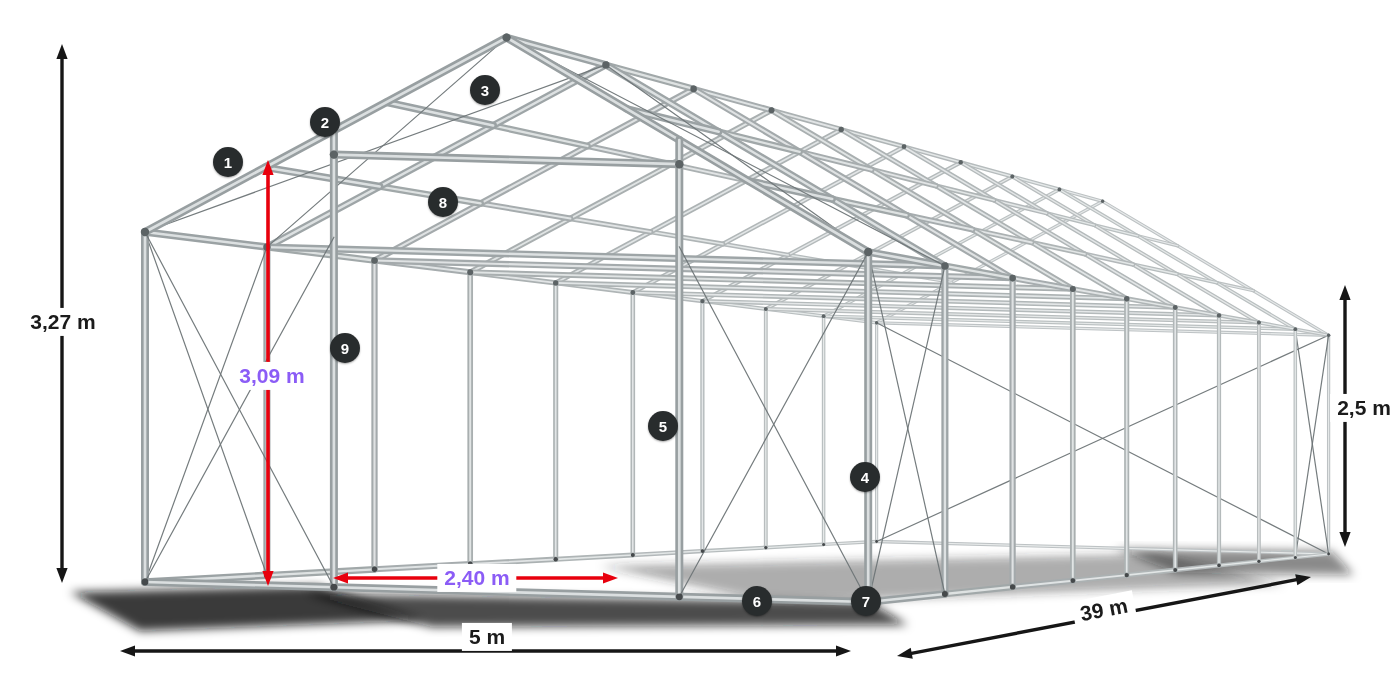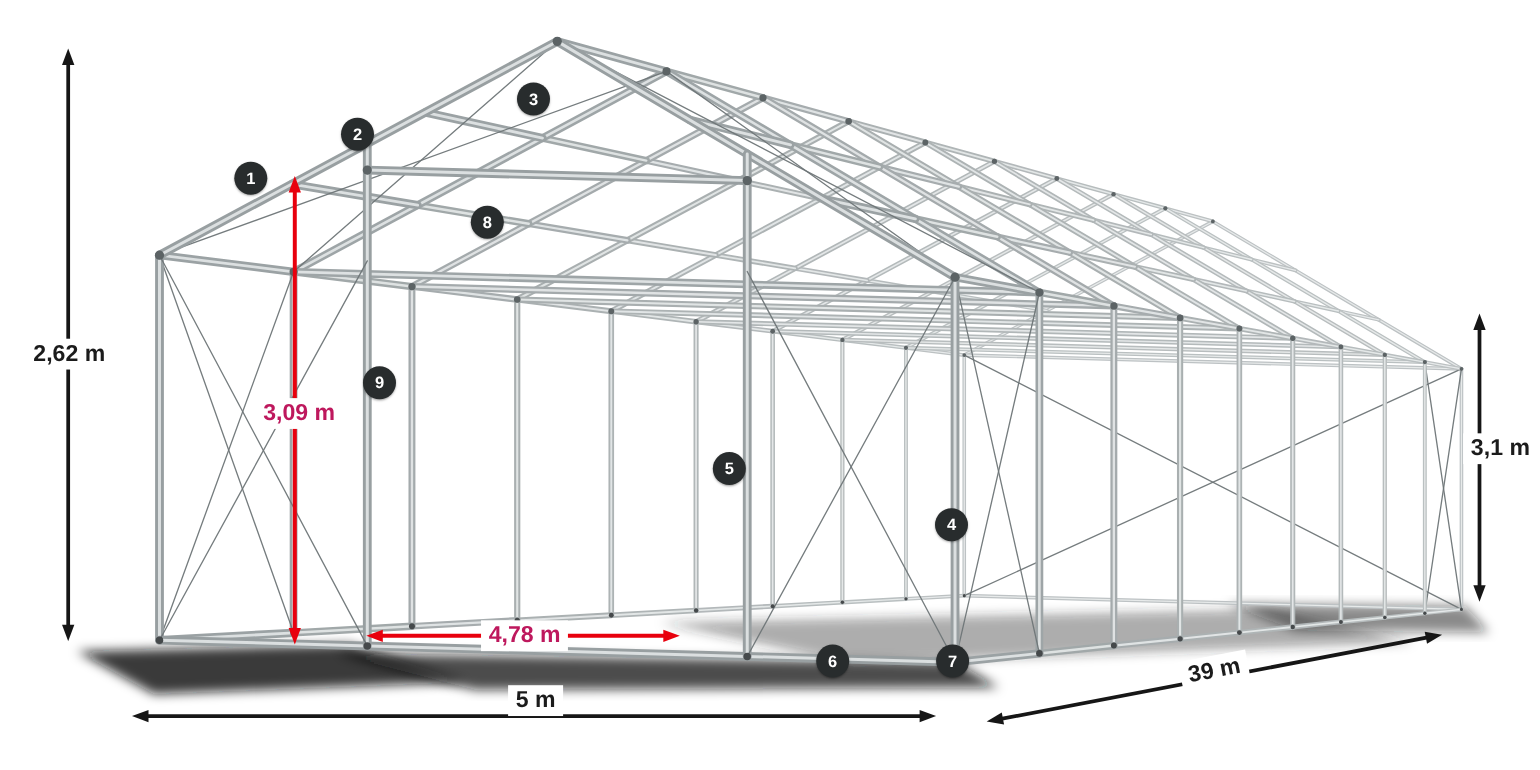--- a/index.html
+++ b/index.html
@@ -2,21 +2,21 @@
 <html><head>
 <meta charset="utf-8">
 <style>
   html,body{margin:0;padding:0;background:#ffffff;}
   .stage{position:relative;width:1400px;height:700px;background:#ffffff;overflow:hidden;
          font-family:"Liberation Sans",sans-serif;}
   .stage svg{position:absolute;left:0;top:0;}
   .dim{position:absolute;transform:translate(-50%,-50%);background:#ffffff;
        padding:2px 7px;font-weight:bold;font-size:21px;color:#1b1b1b;
        white-space:nowrap;line-height:1.15;}
-  .dim.red{color:#be185d;}
+  .dim.red{color:#8b5cf6;}
   .dim.rot{transform:translate(-50%,-50%) rotate(-10.8deg);}
   .badge{position:absolute;transform:translate(-50%,-50%);width:30px;height:30px;
          border-radius:50%;background:#282c2d;color:#ffffff;font-weight:bold;
          font-size:15px;display:flex;align-items:center;justify-content:center;
          box-shadow:0 1px 2px rgba(0,0,0,.35);}
 </style>
 </head>
 <body>
 
 <div class="stage">
@@ -404,26 +404,26 @@
           <polygon points="268.0,160.0 273.6,175.0 262.4,175.0" fill="#e8000d"></polygon>
         </g>
         <g>
           <line x1="345.0" y1="578.0" x2="606.0" y2="578.0" stroke="#e8000d" stroke-width="3.6"></line>
           <polygon points="618.0,578.0 603.0,583.6 603.0,572.4" fill="#e8000d"></polygon>
           <polygon points="333.0,578.0 348.0,572.4 348.0,583.6" fill="#e8000d"></polygon>
         </g>
       </g>
   </svg>
 
-  <div class="dim" style="left:63px;top:322px">2,62 m</div>
+  <div class="dim" style="left:63px;top:322px">3,27 m</div>
   <div class="dim red" style="left:272px;top:376px">3,09 m</div>
-  <div class="dim red" style="left:477px;top:578px">4,78 m</div>
+  <div class="dim red" style="left:477px;top:578px">2,40 m</div>
   <div class="dim" style="left:487px;top:637px">5 m</div>
   <div class="dim rot" style="left:1104px;top:610px">39 m</div>
-  <div class="dim" style="left:1364px;top:408px">3,1 m</div>
+  <div class="dim" style="left:1364px;top:408px">2,5 m</div>
 
   <div class="badge" style="left:228px;top:162px">1</div>
   <div class="badge" style="left:325px;top:122px">2</div>
   <div class="badge" style="left:485px;top:90px">3</div>
   <div class="badge" style="left:865px;top:477px">4</div>
   <div class="badge" style="left:663px;top:426px">5</div>
   <div class="badge" style="left:757px;top:601px">6</div>
   <div class="badge" style="left:866px;top:601px">7</div>
   <div class="badge" style="left:443px;top:202px">8</div>
   <div class="badge" style="left:345px;top:348px">9</div>

